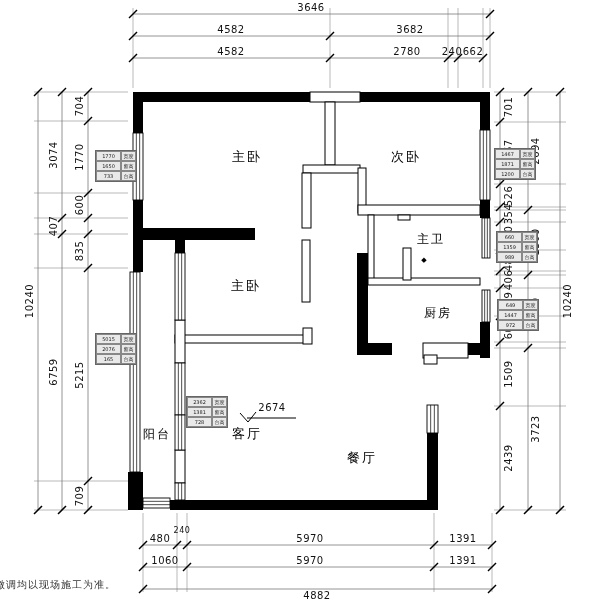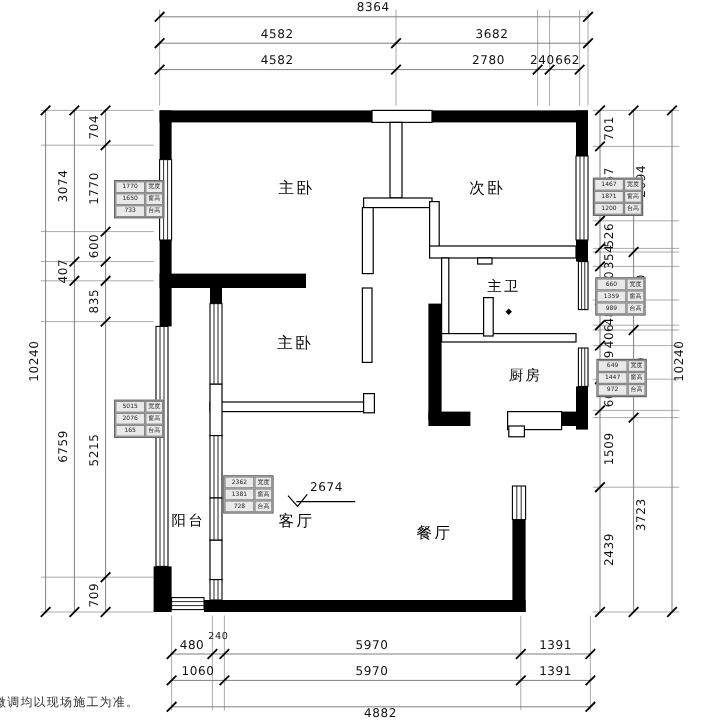--- a/index.html
+++ b/index.html
@@ -215,21 +215,21 @@
       </g>
 
     <g id="leader-2674" stroke="#000" stroke-width="1" fill="none">
       <line x1="247" y1="418" x2="296" y2="418"></line>
       <polyline points="240,413 248,422 256,412"></polyline>
     </g>
   </svg>
 
   <div id="labels">
 
-    <span class="hdim" style="left:311px;top:7px">8364</span>
+    <span class="hdim" style="left:311px;top:7px">3646</span>
     <span class="hdim" style="left:231px;top:29px">4582</span>
     <span class="hdim" style="left:410px;top:29px">3682</span>
     <span class="hdim" style="left:231px;top:51px">4582</span>
     <span class="hdim" style="left:407px;top:51px">2780</span>
     <span class="hdim" style="left:452px;top:51px">240</span>
     <span class="hdim" style="left:473px;top:51px">662</span>
 
     <span class="hdim" style="left:160px;top:538px">480</span>
     <span class="hdim f8" style="left:182px;top:530px">240</span>
     <span class="hdim" style="left:310px;top:538px">5970</span>
@@ -264,26 +264,26 @@
     <span class="vdim" style="left:535px;top:151px">2694</span>
     <span class="vdim" style="left:535px;top:242px">1500</span>
     <span class="vdim" style="left:535px;top:311px">1659</span>
     <span class="vdim" style="left:535px;top:429px">3723</span>
     <span class="vdim" style="left:567px;top:301px">10240</span>
 
     <span class="hdim" style="left:272px;top:407px">2674</span>
 
     <span class="room" style="left:247px;top:157px">主卧</span>
     <span class="room" style="left:406px;top:157px">次卧</span>
-    <span class="room room-sm" style="left:420px;top:239px">主卫</span>
+    <span class="room room-sm" style="left:431px;top:239px">主卫</span>
     <span class="room room-sm" style="left:438px;top:313px">厨房</span>
     <span class="room" style="left:246px;top:286px">主卧</span>
     <span class="room room-sm" style="left:157px;top:434px">阳台</span>
     <span class="room" style="left:247px;top:434px">客厅</span>
-    <span class="room" style="left:362px;top:444px">餐厅</span>
+    <span class="room" style="left:362px;top:458px">餐厅</span>
     <span class="sym" style="left:424px;top:260px">◆</span>
   </div>
 
   <div class="tagbox" style="left:95px;top:150px">
       <span class="tc">1770</span>
       <span class="tc">宽度</span>
       <span class="tc">1650</span>
       <span class="tc">窗高</span>
       <span class="tc">733</span>
       <span class="tc">台高</span>

